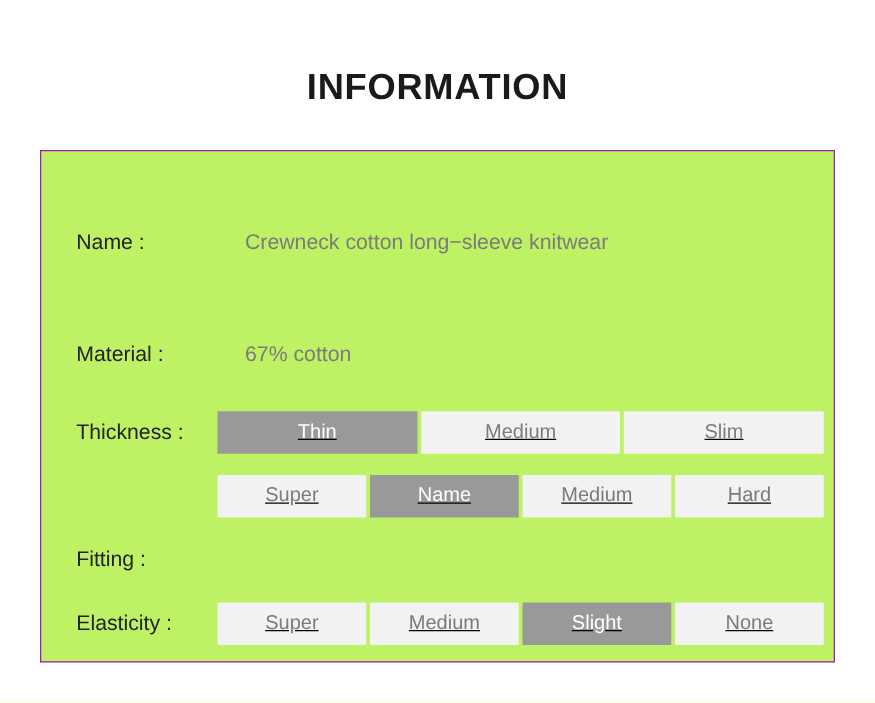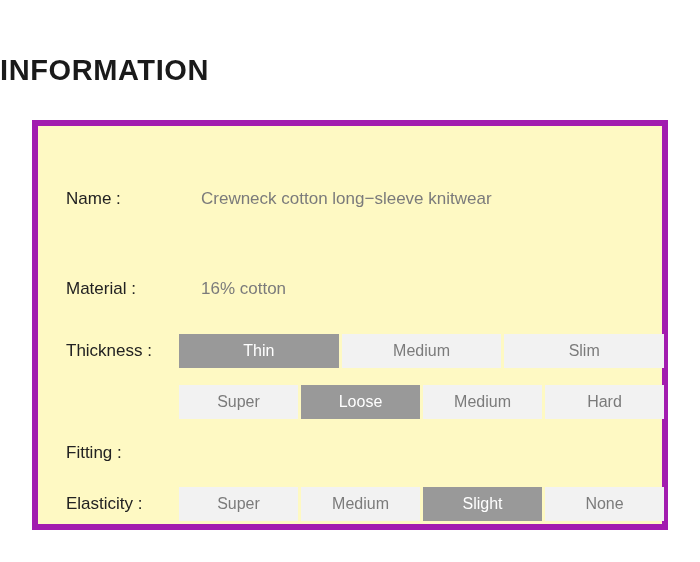--- a/index.html
+++ b/index.html
@@ -20,38 +20,39 @@
     height: 562px;
     background: #ffffff;
   }
 
   
   #page-title {
     position: absolute;
     left: 0;
     top: 52px;
     width: 700px;
+    text-align: center;
     font-size: 29px;
     font-weight: bold;
     letter-spacing: 0.6px;
     color: #1a1a1a;
     line-height: 36px;
     white-space: nowrap;
   }
 
   
   #info-card {
     position: absolute;
     left: 32px;
     top: 120px;
     width: 636px;
     height: 410px;
     box-sizing: border-box;
-    border: 6px solid #a21caf;
-    background: #fef9c3;
+    border: 1px solid #a21caf;
+    background: #bef264;
   }
 
   
   .spec-row {
     position: absolute;
     left: 0;
     width: 636px;
     height: 34px;
   }
   .row-text-1 { top: 56px; }
@@ -87,20 +88,21 @@
 
   
   .option-group {
     position: absolute;
     left: 141px;
     top: 0;
     width: 485px;
     height: 34px;
     display: flex;
     gap: 3px;
+    text-decoration: underline;
   }
   .option-box {
     flex: 1 1 0;
     height: 34px;
     line-height: 34px;
     text-align: center;
     font-size: 16px;
     background: #f2f2f2;
     color: #7b7b7b;
     white-space: nowrap;
@@ -122,36 +124,36 @@
   <div id="info-card">
 
     <div class="spec-row row-text-1">
       <div class="row-label">Name :</div>
       <div class="row-value">Crewneck cotton long−sleeve knitwear</div>
     </div>
 
 
     <div class="spec-row row-text-3">
       <div class="row-label">Material :</div>
-      <div class="row-value">16% cotton</div>
+      <div class="row-value">67% cotton</div>
     </div>
 
     <div class="spec-row row-opt-1">
       <div class="row-label">Thickness :</div>
       <div class="option-group">
         <div class="option-box selected">Thin</div>
         <div class="option-box">Medium</div>
         <div class="option-box">Slim</div>
       </div>
     </div>
 
     <div class="spec-row row-opt-2">
       <div class="option-group">
         <div class="option-box">Super</div>
-        <div class="option-box selected">Loose</div>
+        <div class="option-box selected">Name</div>
         <div class="option-box">Medium</div>
         <div class="option-box">Hard</div>
       </div>
     </div>
 
     <div class="spec-row row-opt-3">
       <div class="row-label">Fitting :</div>
     </div>
 
     <div class="spec-row row-opt-4">

